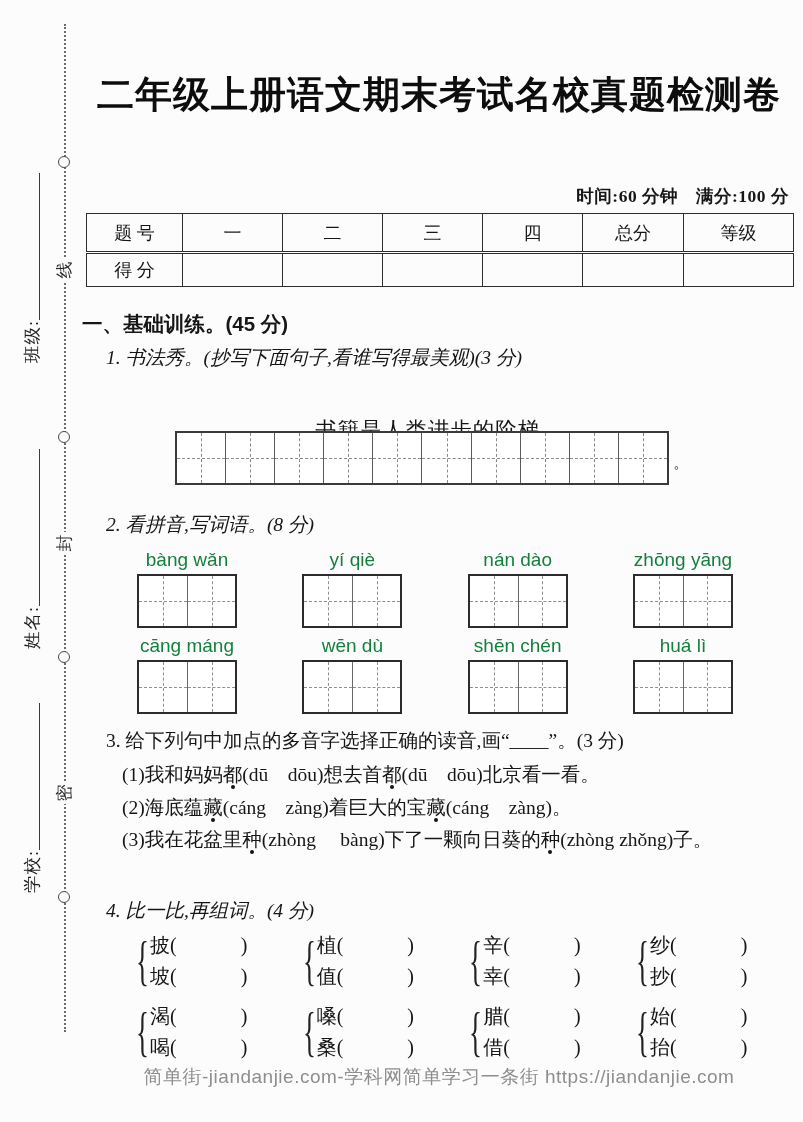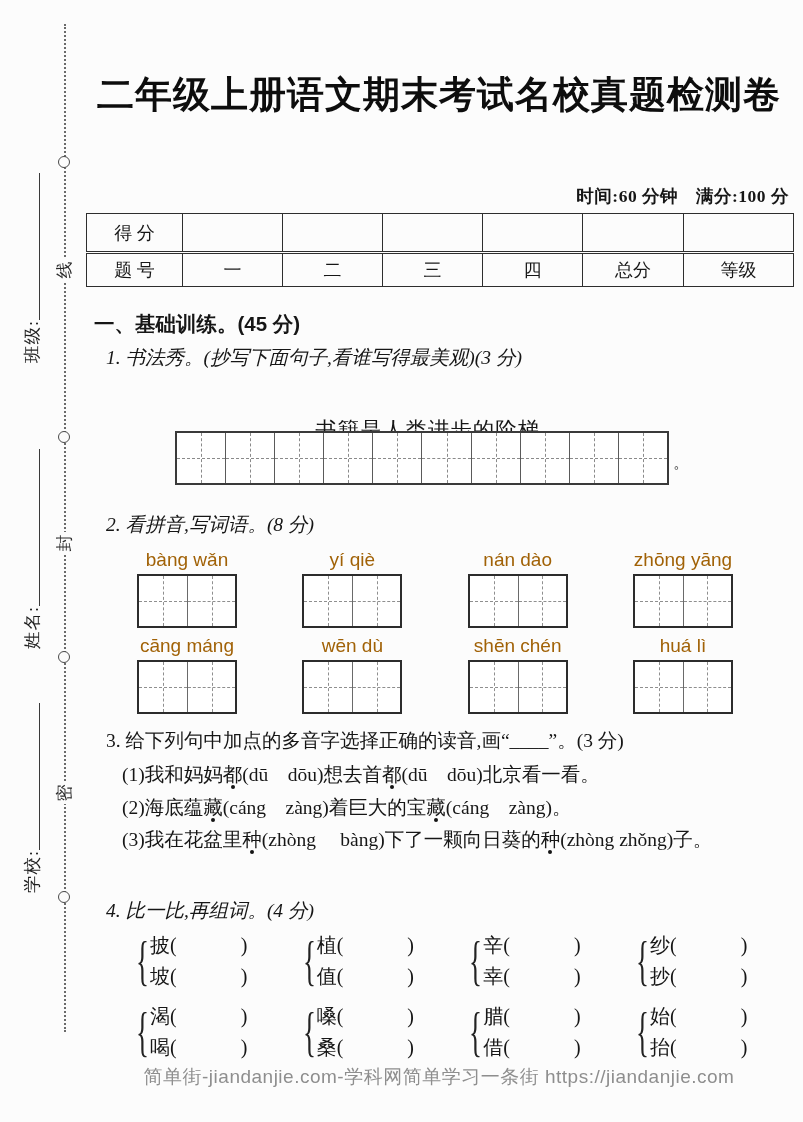--- a/index.html
+++ b/index.html
@@ -32,21 +32,21 @@
                font-weight:bold; letter-spacing:0.5px; }
 
   
   .score-table { position:absolute; top:213px; left:86px; width:707px;
                  border-collapse:collapse; table-layout:fixed; }
   .score-table td { border:1.5px solid #2e2e2e; text-align:center; font-size:18px; }
   .score-table tr:first-child td { height:39px; border-bottom:3px double #2e2e2e; }
   .score-table tr:last-child td { height:34px; }
 
   
-  .section-heading { position:absolute; top:310px; left:94px; font-size:20.5px;
+  .section-heading { position:absolute; top:310px; left:82px; font-size:20.5px;
                      font-weight:bold;
                      font-family:"Liberation Sans","DejaVu Sans",sans-serif; }
   .q-text { position:absolute; font-size:19.5px; white-space:nowrap;font-style:italic; }
   #q1-text { top:344px; left:106px; }
   #q2-text { top:511px; left:106px; }
   #q4-text { top:897px; left:106px;text-align:center; }
 
   .q1-sentence { position:absolute; top:391px; left:88px; width:702px;
                  text-align:center; font-size:21.5px; letter-spacing:1px;margin-top:24px; }
 
@@ -60,21 +60,21 @@
   .wcell::after { content:""; position:absolute; top:50%; left:0; right:0;
                   border-top:1px dashed #8a8a8a; }
   .grid-period { position:absolute; top:453px; left:673px; font-size:16px; color:#333; }
 
   
   .q2-block { position:absolute; top:546px; left:137px; width:596px; }
   .prow { display:flex; justify-content:space-between; margin-bottom:4px; }
   .pgroup { width:100px; }
   .pinyin { height:28px; line-height:28px; text-align:center; font-size:19px;
             white-space:nowrap; overflow:visible;
-            font-family:"Liberation Sans","DejaVu Sans",sans-serif; color:#a16207; }
+            font-family:"Liberation Sans","DejaVu Sans",sans-serif; color:#15803d; }
   .pbox { display:flex; height:54px; border:2px solid #2c2c2c; background:#fff; }
   .pcell { width:50%; position:relative; }
   .pcell + .pcell { border-left:1px solid #6a6a6a; }
   .pcell::before { content:""; position:absolute; left:50%; top:0; bottom:0;
                    border-left:1px dashed #8f8f8f; }
   .pcell::after { content:""; position:absolute; top:50%; left:0; right:0;
                   border-top:1px dashed #8f8f8f; }
 
   
   .q3-block { position:absolute; top:727px; left:106px; width:688px; font-size:19.5px; }
@@ -138,37 +138,37 @@
       <col style="width:96px">
         <col style="width:100px">
         <col style="width:100px">
       <col style="width:100px">
         <col style="width:100px">
         <col style="width:101px">
       <col style="width:110px">
     </colgroup>
     <tbody>
         <tr>
-      <td>得 分</td>
-      <td></td>
-      <td></td>
-      <td></td>
-      <td></td>
-      <td></td>
-      <td></td>
-    </tr>
-    <tr>
       <td>题 号</td>
       <td>一</td>
       <td>二</td>
       <td>三</td>
       <td>四</td>
       <td>总分</td>
       <td>等级</td>
     </tr>
+    <tr>
+      <td>得 分</td>
+      <td></td>
+      <td></td>
+      <td></td>
+      <td></td>
+      <td></td>
+      <td></td>
+    </tr>
   </tbody>
     </table>
 
   <div class="section-heading">一、基础训练。(45 分)</div>
 
   <div class="q-text" id="q1-text">1. 书法秀。(抄写下面句子,看谁写得最美观)(3 分)</div>
   <div class="q1-sentence">书籍是人类进步的阶梯。</div>
   <div class="wgrid">
     <div class="wcell"></div>
     <div class="wcell"></div>

